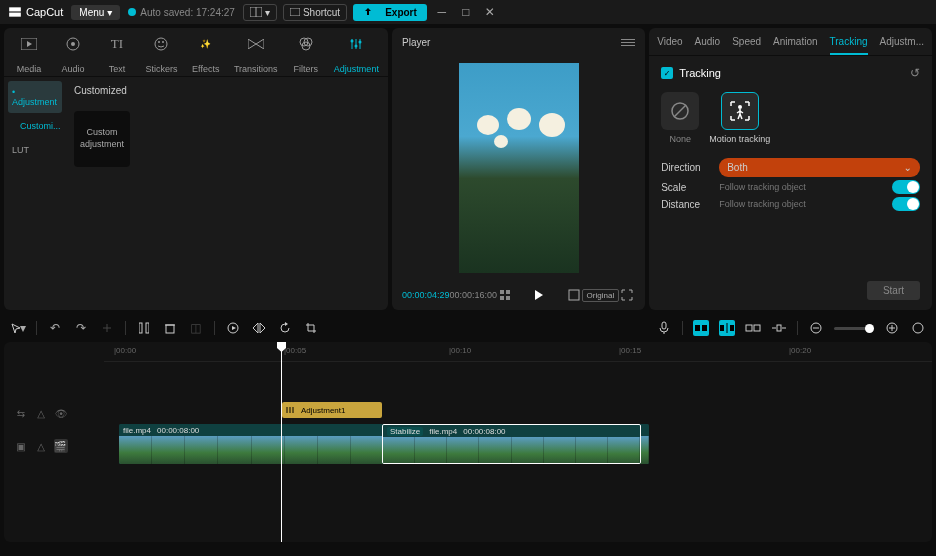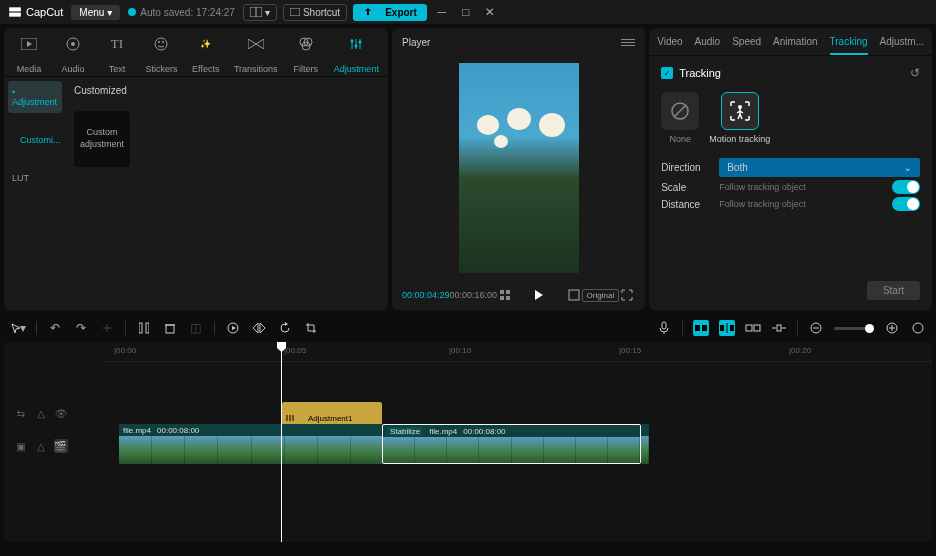--- a/index.html
+++ b/index.html
@@ -15,21 +15,21 @@
 .export-btn{background:#00bcd4;border:none;color:#000;padding:3px 10px;border-radius:3px;font-size:10px;font-weight:700;display:flex;align-items:center;gap:12px}
 .win-btn{width:18px;height:18px;display:flex;align-items:center;justify-content:center;color:#aaa;font-size:12px}
 .main{display:flex;height:290px;padding:4px;gap:4px}
 .panel{background:#1a1a1a;border-radius:6px;display:flex;flex-direction:column}
 .left-panel{width:384px}
 .asset-tabs{display:flex;padding:6px 4px 0;gap:2px;border-bottom:1px solid #0d0d0d}
 .asset-tab{display:flex;flex-direction:column;align-items:center;gap:12px;padding:2px 6px;color:#999;font-size:9px;cursor:pointer;min-width:42px}
 .asset-tab.active{color:#00bcd4}
 .asset-tab-icon{width:16px;height:16px;display:flex;align-items:center;justify-content:center}
 .left-body{display:flex;flex:1}
-.left-sidebar{width:62px;padding:4px;display:flex;flex-direction:column;gap:16px}
+.left-sidebar{width:62px;padding:4px;display:flex;flex-direction:column;gap:2px}
 .side-item{padding:6px 4px;font-size:9px;color:#999;border-radius:3px;text-align:left;cursor:pointer}
 .side-item.active{background:#2a3a3d;color:#00bcd4}
 .left-content{flex:1;padding:8px}
 .customized-label{color:#ccc;font-size:10px;margin-bottom:15px}
 .thumb{width:56px;height:56px;background:#0d0d0d;border-radius:4px;display:flex;align-items:center;justify-content:center;text-align:center;font-size:9px;color:#aaa;padding:4px;line-height:1.3}
 .player-panel{width:264px}
 .player-header{height:28px;display:flex;align-items:center;justify-content:space-between;padding:0 10px;font-size:10px;color:#ccc}
 .burger{display:flex;flex-direction:column;gap:2px}
 .burger span{width:14px;height:1px;background:#888}
 .player-viewport{flex:1;display:flex;align-items:center;justify-content:center;background:#1a1a1a}
@@ -53,21 +53,21 @@
 .reset-icon{color:#888;font-size:12px}
 .track-modes{display:flex;gap:10px;margin-bottom:14px}
 .track-mode{display:flex;flex-direction:column;align-items:center;gap:4px;cursor:pointer}
 .track-mode-box{width:38px;height:38px;background:#2a2a2a;border-radius:6px;display:flex;align-items:center;justify-content:center;color:#888;font-size:18px}
 .track-mode.active .track-mode-box{border:1px solid #00bcd4;color:#fff}
 .track-mode-label{font-size:9px;color:#888}
 .track-mode.active .track-mode-label{color:#ccc}
 .prop-row{display:flex;align-items:center;margin-bottom:3px;gap:8px}
 .prop-label{font-size:10px;color:#ccc;width:50px}
 .prop-sublabel{font-size:9px;color:#777}
-.dropdown{flex:1;background:#0369a1;border:none;color:#ccc;padding:4px 8px;border-radius:2px;font-size:10px;display:flex;justify-content:space-between;align-items:center}
+.dropdown{flex:1;background:#c2410c;border:none;color:#ccc;padding:4px 8px;border-radius:9px;font-size:10px;display:flex;justify-content:space-between;align-items:center}
 .toggle{width:28px;height:14px;background:#00bcd4;border-radius:7px;position:relative;margin-left:auto}
 .toggle::after{content:"";position:absolute;right:1px;top:1px;width:12px;height:12px;background:#fff;border-radius:50%}
 .start-btn{position:absolute;bottom:10px;right:12px;background:#333;border:none;color:#888;padding:4px 16px;border-radius:3px;font-size:10px}
 .timeline{height:234px;padding:0 4px}
 .tl-toolbar{height:28px;display:flex;align-items:center;gap:10px;padding:0 6px;color:#aaa}
 .tl-tool{width:16px;height:16px;display:flex;align-items:center;justify-content:center;cursor:pointer;font-size:12px}
 .tl-tool.disabled{color:#444}
 .tl-spacer{flex:1}
 .tl-divider{width:1px;height:14px;background:#333}
 .tl-zoom-active{background:#00bcd4;color:#000;border-radius:2px;padding:1px}
@@ -75,21 +75,21 @@
 .slider-thumb{position:absolute;right:0;top:-3px;width:9px;height:9px;background:#fff;border-radius:50%}
 .tl-body{background:#131313;border-radius:6px;height:200px;position:relative;overflow:hidden}
 .ruler{height:20px;position:relative;margin-left:100px;border-bottom:1px solid #222}
 .ruler-tick{position:absolute;top:4px;font-size:8px;color:#666}
 .playhead{position:absolute;top:0;bottom:0;width:1px;background:#fff;left:277px;z-index:10}
 .playhead::before{content:"";position:absolute;top:0;left:-4px;width:9px;height:10px;background:#fff;clip-path:polygon(0 0,100% 0,100% 60%,50% 100%,0 60%)}
 .track-row{height:22px;display:flex;align-items:center;position:relative}
 .track-gutter{width:100px;display:flex;align-items:center;gap:6px;padding-left:10px;color:#666;height:100%}
 .track-gutter .mini{width:14px;height:14px;display:flex;align-items:center;justify-content:center;font-size:10px}
 .track-content{position:relative;flex:1;height:100%}
-.clip-adjust{position:absolute;left:178px;width:100px;height:16px;background:#c9a53d;border-radius:2px;display:flex;align-items:center;padding:16px 4px;font-size:8px;color:#000;gap:14px}
+.clip-adjust{position:absolute;left:178px;width:100px;height:16px;background:#c9a53d;border-radius:2px;display:flex;align-items:center;padding:0 4px;font-size:8px;color:#000;gap:7px}
 .track-row.video{height:44px}
 .clip-video{position:absolute;left:15px;width:530px;height:40px;background:#1a6b6b;border-radius:2px;overflow:hidden}
 .clip-video.sel{left:278px;width:259px;border:1px solid #fff}
 .clip-header{height:12px;background:rgba(0,0,0,.4);display:flex;align-items:center;padding:0 4px;font-size:8px;color:#ddd;gap:6px}
 .clip-frames{height:28px;display:flex}
 .frame{flex:1;background:linear-gradient(180deg,#5a9cc0 0%,#3d7a3d 60%,#2a5030 100%);border-right:1px solid rgba(0,0,0,.2)}
 svg{display:block}
 </style>
 </head>
 <body>

